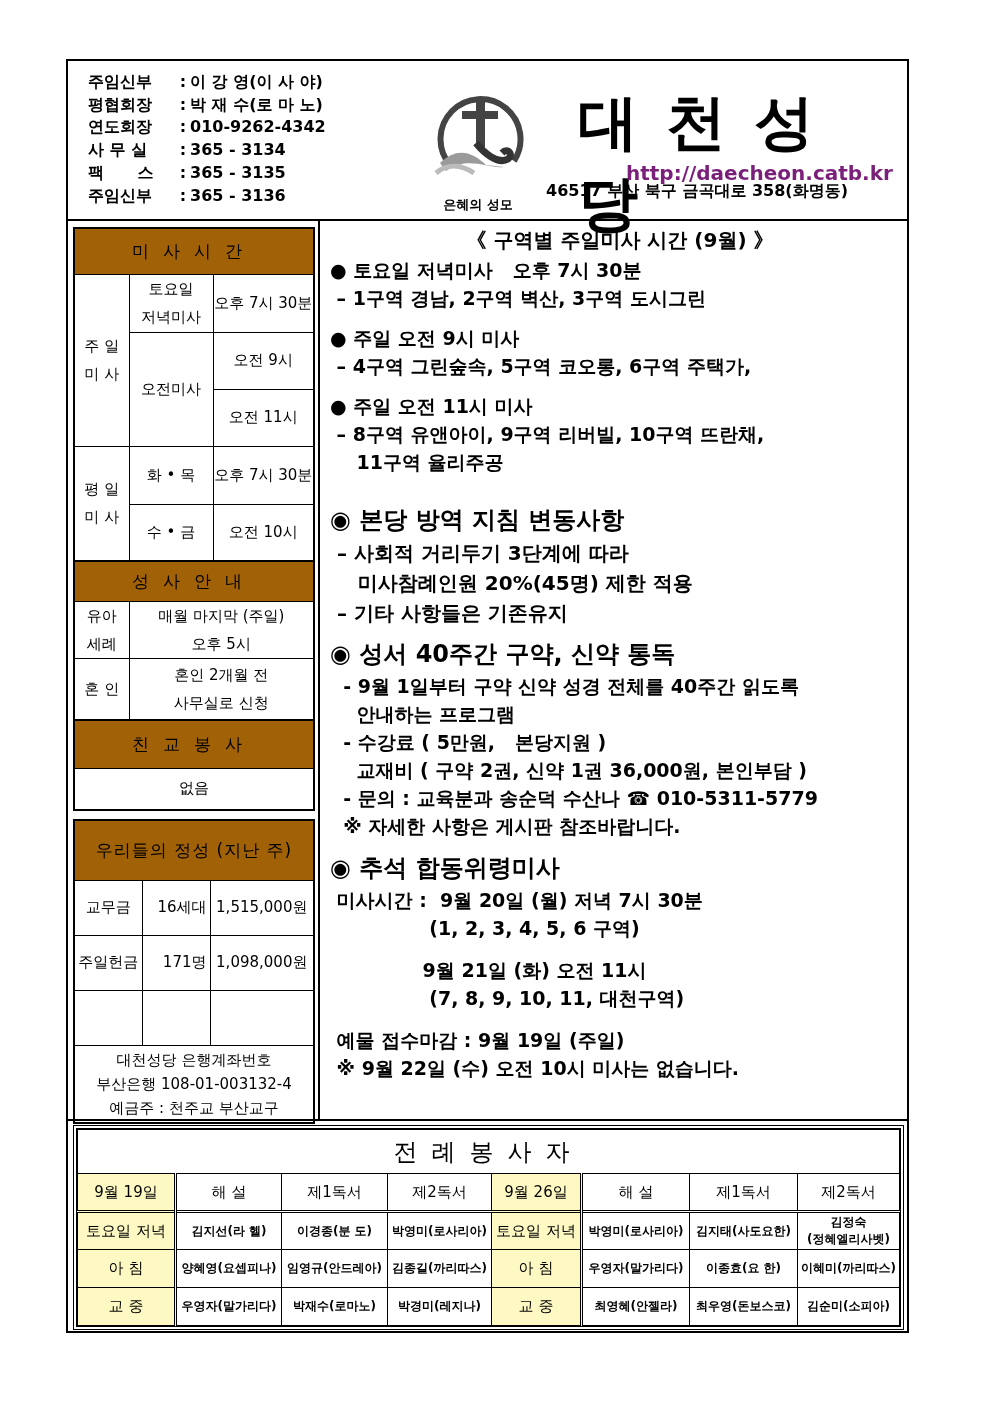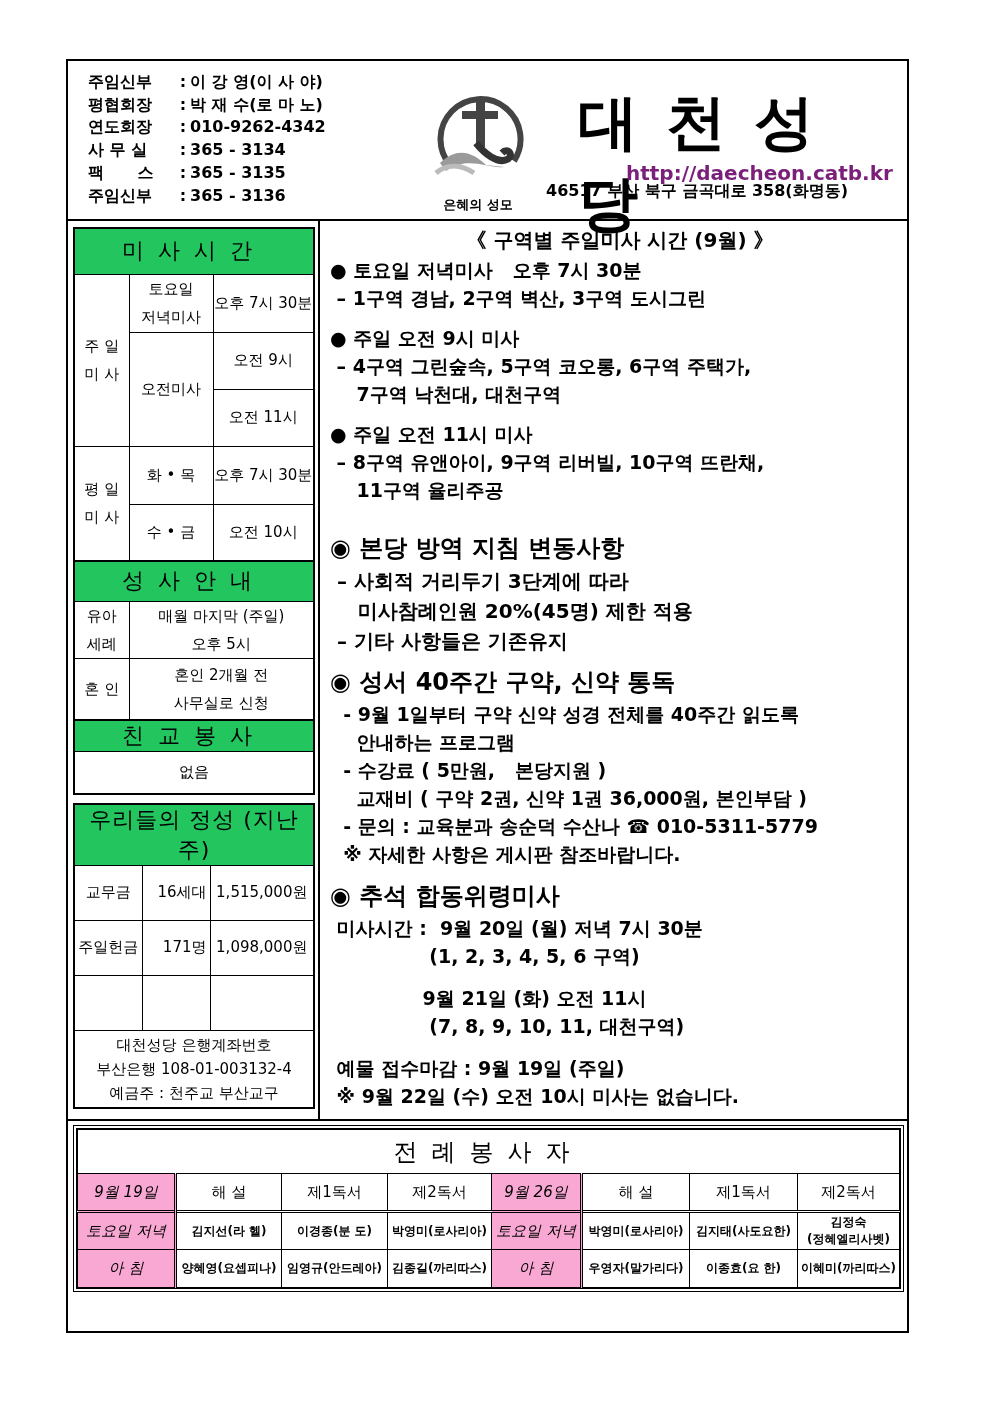--- a/index.html
+++ b/index.html
@@ -26,39 +26,39 @@
     position: absolute; left: 510px; top: 22px; width: 320px; font-size: 60px; font-weight: bold;
     letter-spacing: 28px; font-family: "DejaVu Sans", sans-serif;
   }
   .url { position: absolute; left: 558px; top: 100px; font-size: 20px; color: #7a1f7a; font-weight: bold; }
   .address { position: absolute; left: 478px; top: 120px; font-size: 16px; font-weight: bold; }
 
   
   .left-col { position: absolute; left: 5px; top: 166px; width: 242px; height: 890px; }
   table.grid { border-collapse: collapse; width: 100%; font-size: 15px; }
   table.grid td { border: 1px solid #000; text-align: center; vertical-align: middle; }
-  .sec-head { background: #22c55e; font-size: 22px; letter-spacing: 14px; font-weight: normal; }
+  .sec-head { background: #a16207; font-size: 17px; letter-spacing: 14px; font-weight: normal; }
   .mass-table { border: 2px solid #000; }
   .lh2 { line-height: 28px; }
 
   .vdivider { position: absolute; left: 250px; top: 160px; width: 2px; height: 898px; background: #000; }
 
   
   .right-col { position: absolute; left: 262px; top: 166px; width: 580px; font-weight: bold; }
   .r-title { font-size: 20px; text-align: center; width: 560px; margin-left: 10px; }
   .r-line { font-size: 19px; line-height: 28px; white-space: pre; }
   .r-head { font-size: 24px; line-height: 36px; white-space: pre; }
 
   
   .bottom-divider { position: absolute; left: 0; top: 1058px; width: 839px; height: 2px; background:#000; }
   .liturgy { position: absolute; left: 5px; top: 1064px; width: 831px; border: 3px double #000; border-width: 4px; border-style: double; }
   table.lit { border-collapse: collapse; width: 100%; font-size: 15px; }
   table.lit td { border: 1px solid #000; text-align: center; height: 38px; }
   .lit-title { font-size: 24px; letter-spacing: 14px; height: 44px !important; }
-  .gray { background: #f9a8d4; font-style: italic; }
+  .gray { background: #fef9c3; }
   .small { font-size: 12px; font-weight: bold; }
 </style>
 </head>
 <body>
 
 <div class="page-frame">
 
   <div class="header">
     <div class="contacts">
       <div class="contact-row"><span class="contact-label">주임신부</span><span class="contact-sep">:</span><span>이 강 영(이 사 야)</span></div>
@@ -138,32 +138,32 @@
       </tr>
       <tr>
         <td class="lh2" style="height:62px">혼 인</td>
         <td colspan="2" class="lh2">
           <div>혼인 2개월 전</div>
           <div>사무실로 신청</div>
         </td>
       </tr>
 
       <tr>
-            <td colspan="3" class="sec-head" style="height:28px;border-top:2px solid #000">친교봉사</td>
+            <td colspan="3" class="sec-head" style="height:48px;border-top:2px solid #000">친교봉사</td>
           </tr>
       <tr>
             <td colspan="3" style="height:42px;border-bottom:2px solid #000">없음</td>
           </tr>
     </tbody>
       </table>
 
     <table class="grid mass-table" style="margin-top:8px">
       <tbody>
           <tr>
-            <td colspan="3" class="sec-head" style="height:50px;letter-spacing:1px">우리들의 정성 (지난 주)</td>
+            <td colspan="3" class="sec-head" style="height:60px;letter-spacing:1px">우리들의 정성 (지난 주)</td>
           </tr>
       <tr>
         <td style="width:68px;height:55px">교무금</td>
         <td style="width:68px;text-align:right;padding-right:3px">16세대</td>
         <td>1,515,000원</td>
       </tr>
       <tr>
         <td style="height:55px">주일헌금</td>
         <td style="text-align:right;padding-right:3px">171명</td>
         <td>1,098,000원</td>
@@ -186,21 +186,20 @@
 
   <div class="vdivider"></div>
 
   <div class="right-col">
     <div class="r-title">《 구역별 주일미사 시간 (9월) 》</div>
     <div style="margin-top:2px">
       <div class="r-line">● 토요일 저녁미사   오후 7시 30분</div>
       <div class="r-line"> – 1구역 경남, 2구역 벽산, 3구역 도시그린</div>
       <div class="r-line" style="margin-top:12px">● 주일 오전 9시 미사</div>
       <div class="r-line"> – 4구역 그린숲속, 5구역 코오롱, 6구역 주택가,</div>
-      <div class="r-line">    7구역 낙천대, 대천구역</div>
       <div class="r-line" style="margin-top:12px">● 주일 오전 11시 미사</div>
       <div class="r-line"> – 8구역 유앤아이, 9구역 리버빌, 10구역 뜨란채,</div>
       <div class="r-line">    11구역 율리주공</div>
     </div>
 
     <div style="margin-top:26px">
       <div class="r-head">◉ 본당 방역 지침 변동사항</div>
       <div class="r-line" style="font-size:20px;line-height:30px"> – 사회적 거리두기 3단계에 따라</div>
       <div class="r-line" style="font-size:20px;line-height:30px">    미사참례인원 20%(45명) 제한 적용</div>
       <div class="r-line" style="font-size:20px;line-height:30px"> – 기타 사항들은 기존유지</div>
@@ -261,16 +260,26 @@
       <tr>
         <td class="gray" style="border-right:3px double #000">아  침</td>
         <td class="small">양혜영(요셉피나)</td>
         <td class="small">임영규(안드레아)</td>
         <td class="small">김종길(까리따스)</td>
         <td class="gray" style="border-right:3px double #000">아  침</td>
         <td class="small">우영자(말가리다)</td>
         <td class="small">이종효(요 한)</td>
         <td class="small">이혜미(까리따스)</td>
       </tr>
+      <tr>
+        <td class="gray" style="border-right:3px double #000">교  중</td>
+        <td class="small">우영자(말가리다)</td>
+        <td class="small">박재수(로마노)</td>
+        <td class="small">박경미(레지나)</td>
+        <td class="gray" style="border-right:3px double #000">교  중</td>
+        <td class="small">최영혜(안젤라)</td>
+        <td class="small">최우영(돈보스코)</td>
+        <td class="small">김순미(소피아)</td>
+      </tr>
     </tbody>
       </table>
   </div>
 </div>
 
 </body></html>

